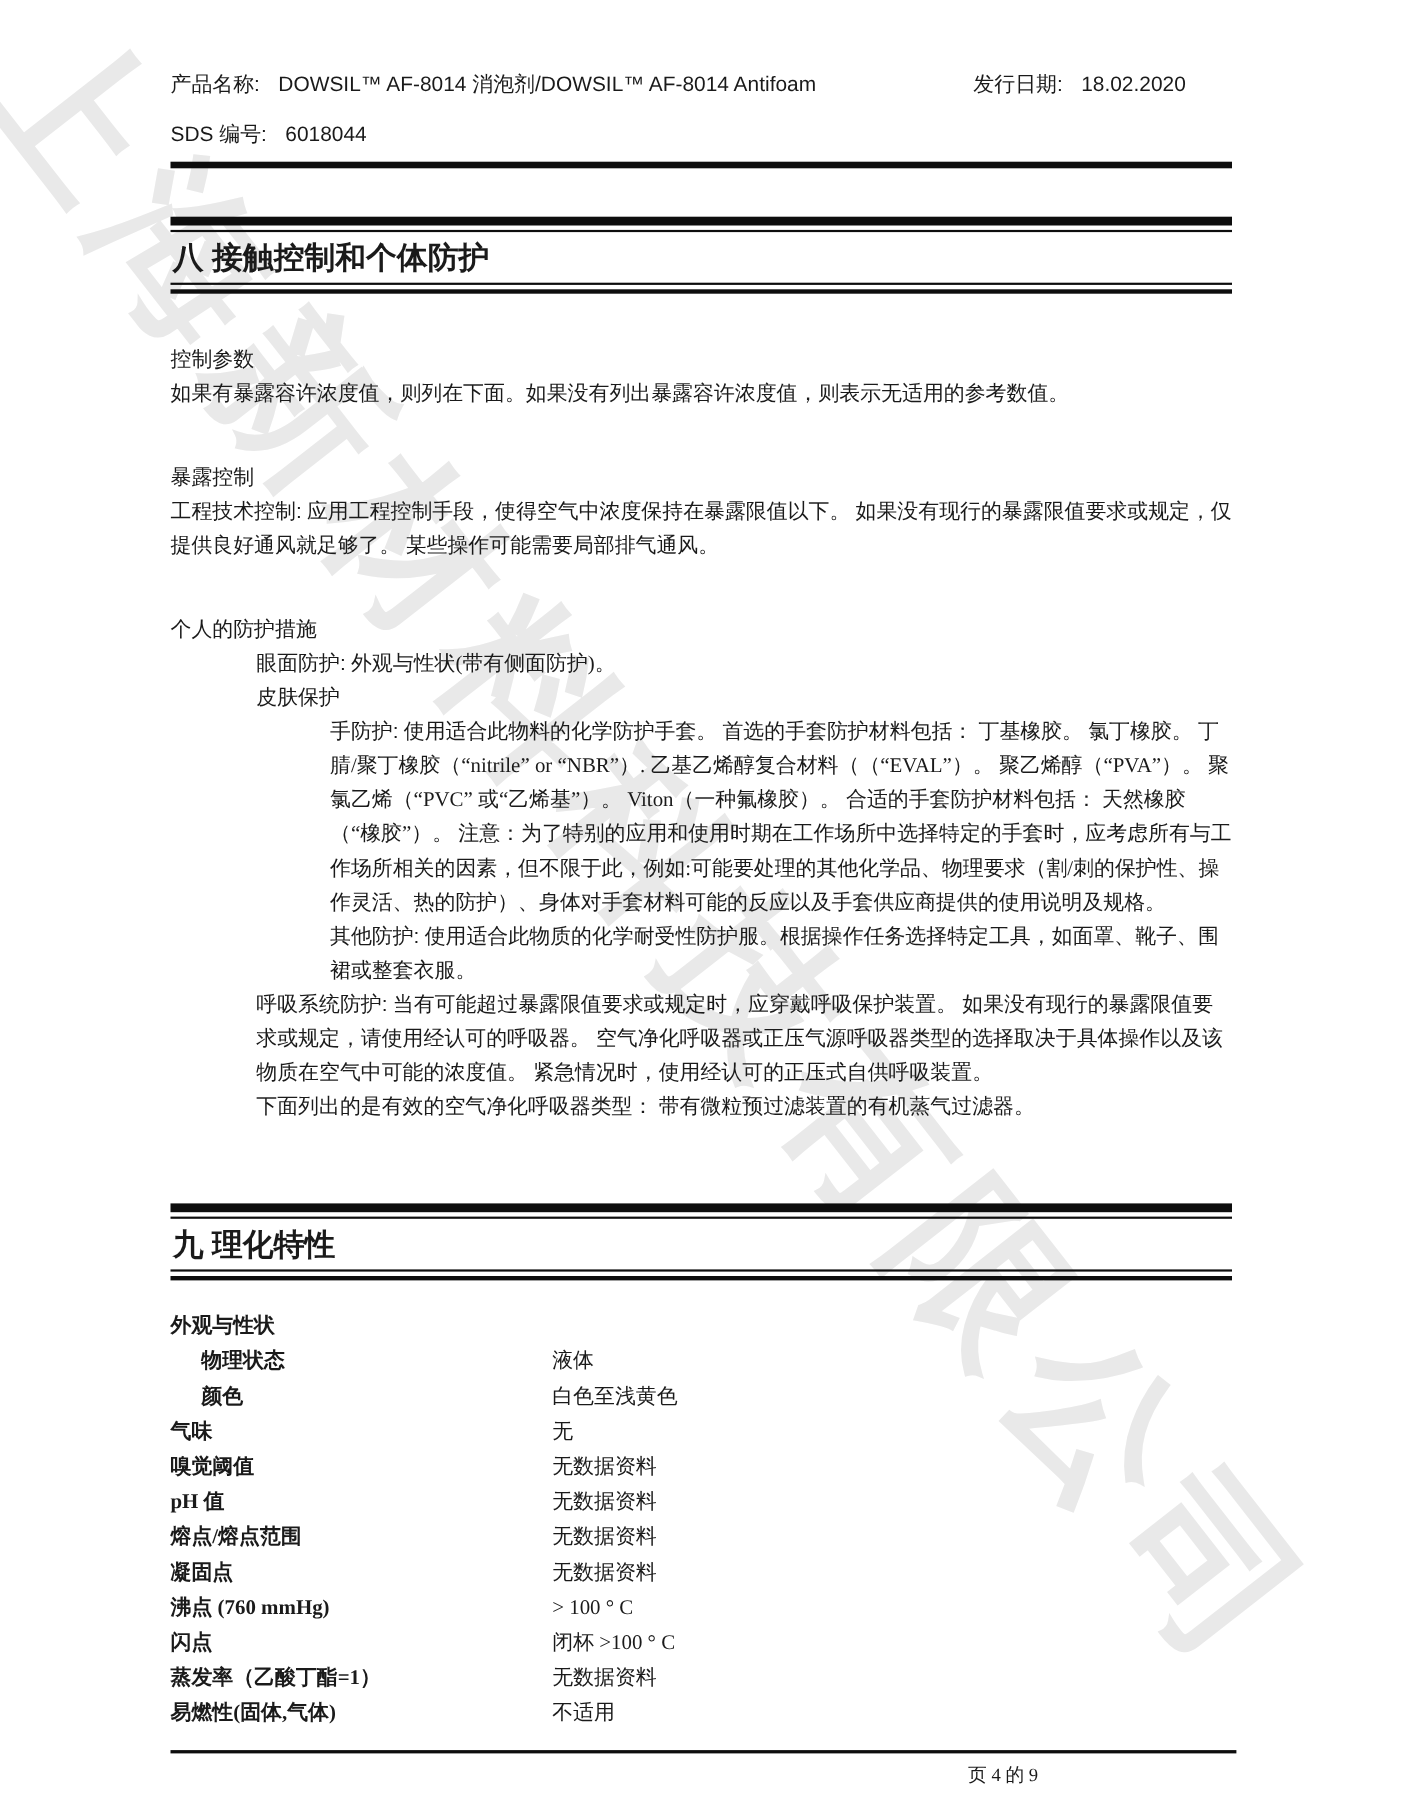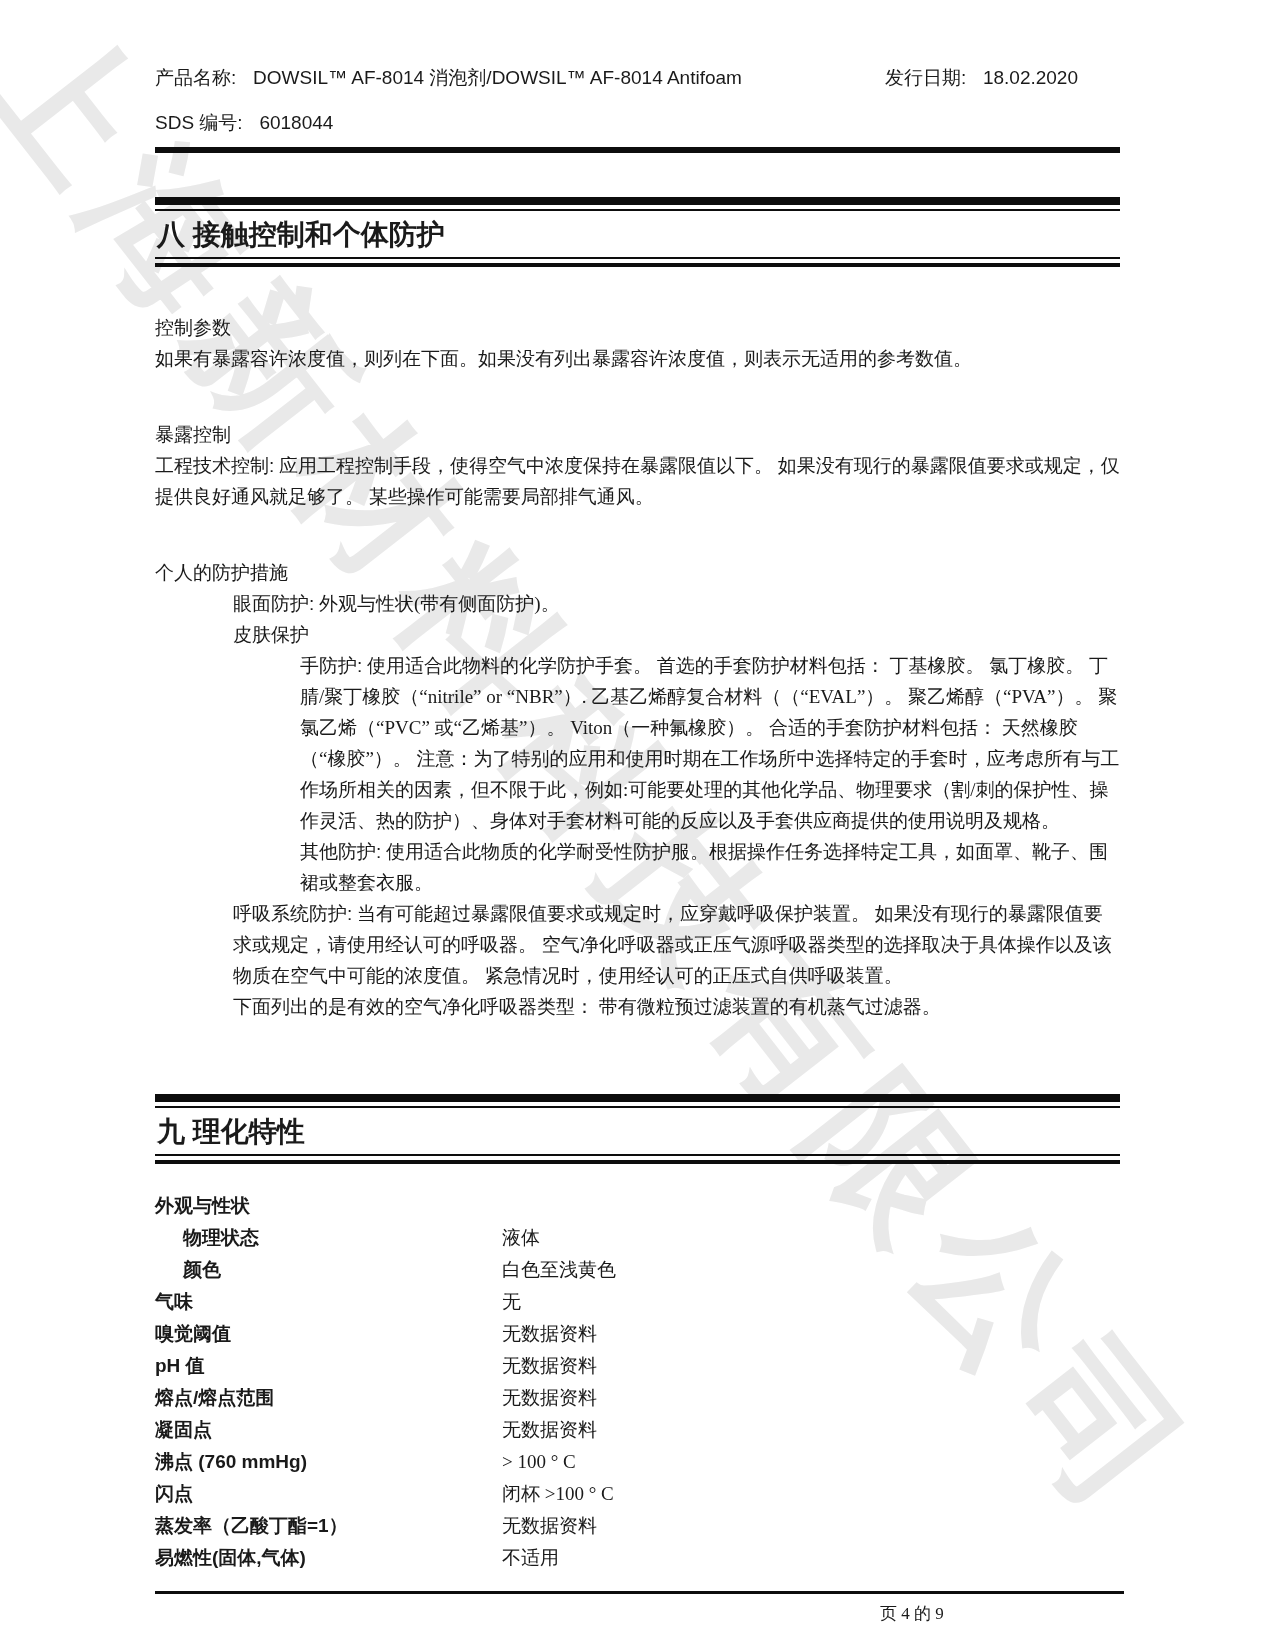--- a/index.html
+++ b/index.html
@@ -50,21 +50,21 @@
   .sh-bot-gap{height:4px;}
   .sh-bot-bar{height:4px;background:#0d0d0d;}
   p{margin:0;}
   .mt{margin-top:45px;}
   .ind1{margin-left:78px;}
   .ind2{margin-left:145px;}
   .props{margin-top:26px;}
   .prow{display:flex;align-items:baseline;min-height:32px;}
   .prow .plabel{
     width:330px;flex:none;
-    font-family:Liberation Sans, sans-serif;
+    font-family:Liberation Serif, serif;
     font-weight:bold;
   }
   .prow .plabel.sub{padding-left:28px;width:302px;}
   .prow .pvalue{flex:1;margin-left:17px;}
   .footer-rule{
     position:absolute;left:155px;top:1591px;width:969px;
     height:3px;background:#0d0d0d;z-index:1;
   }
   .footer-text{
     position:absolute;left:880px;top:1598px;z-index:1;

